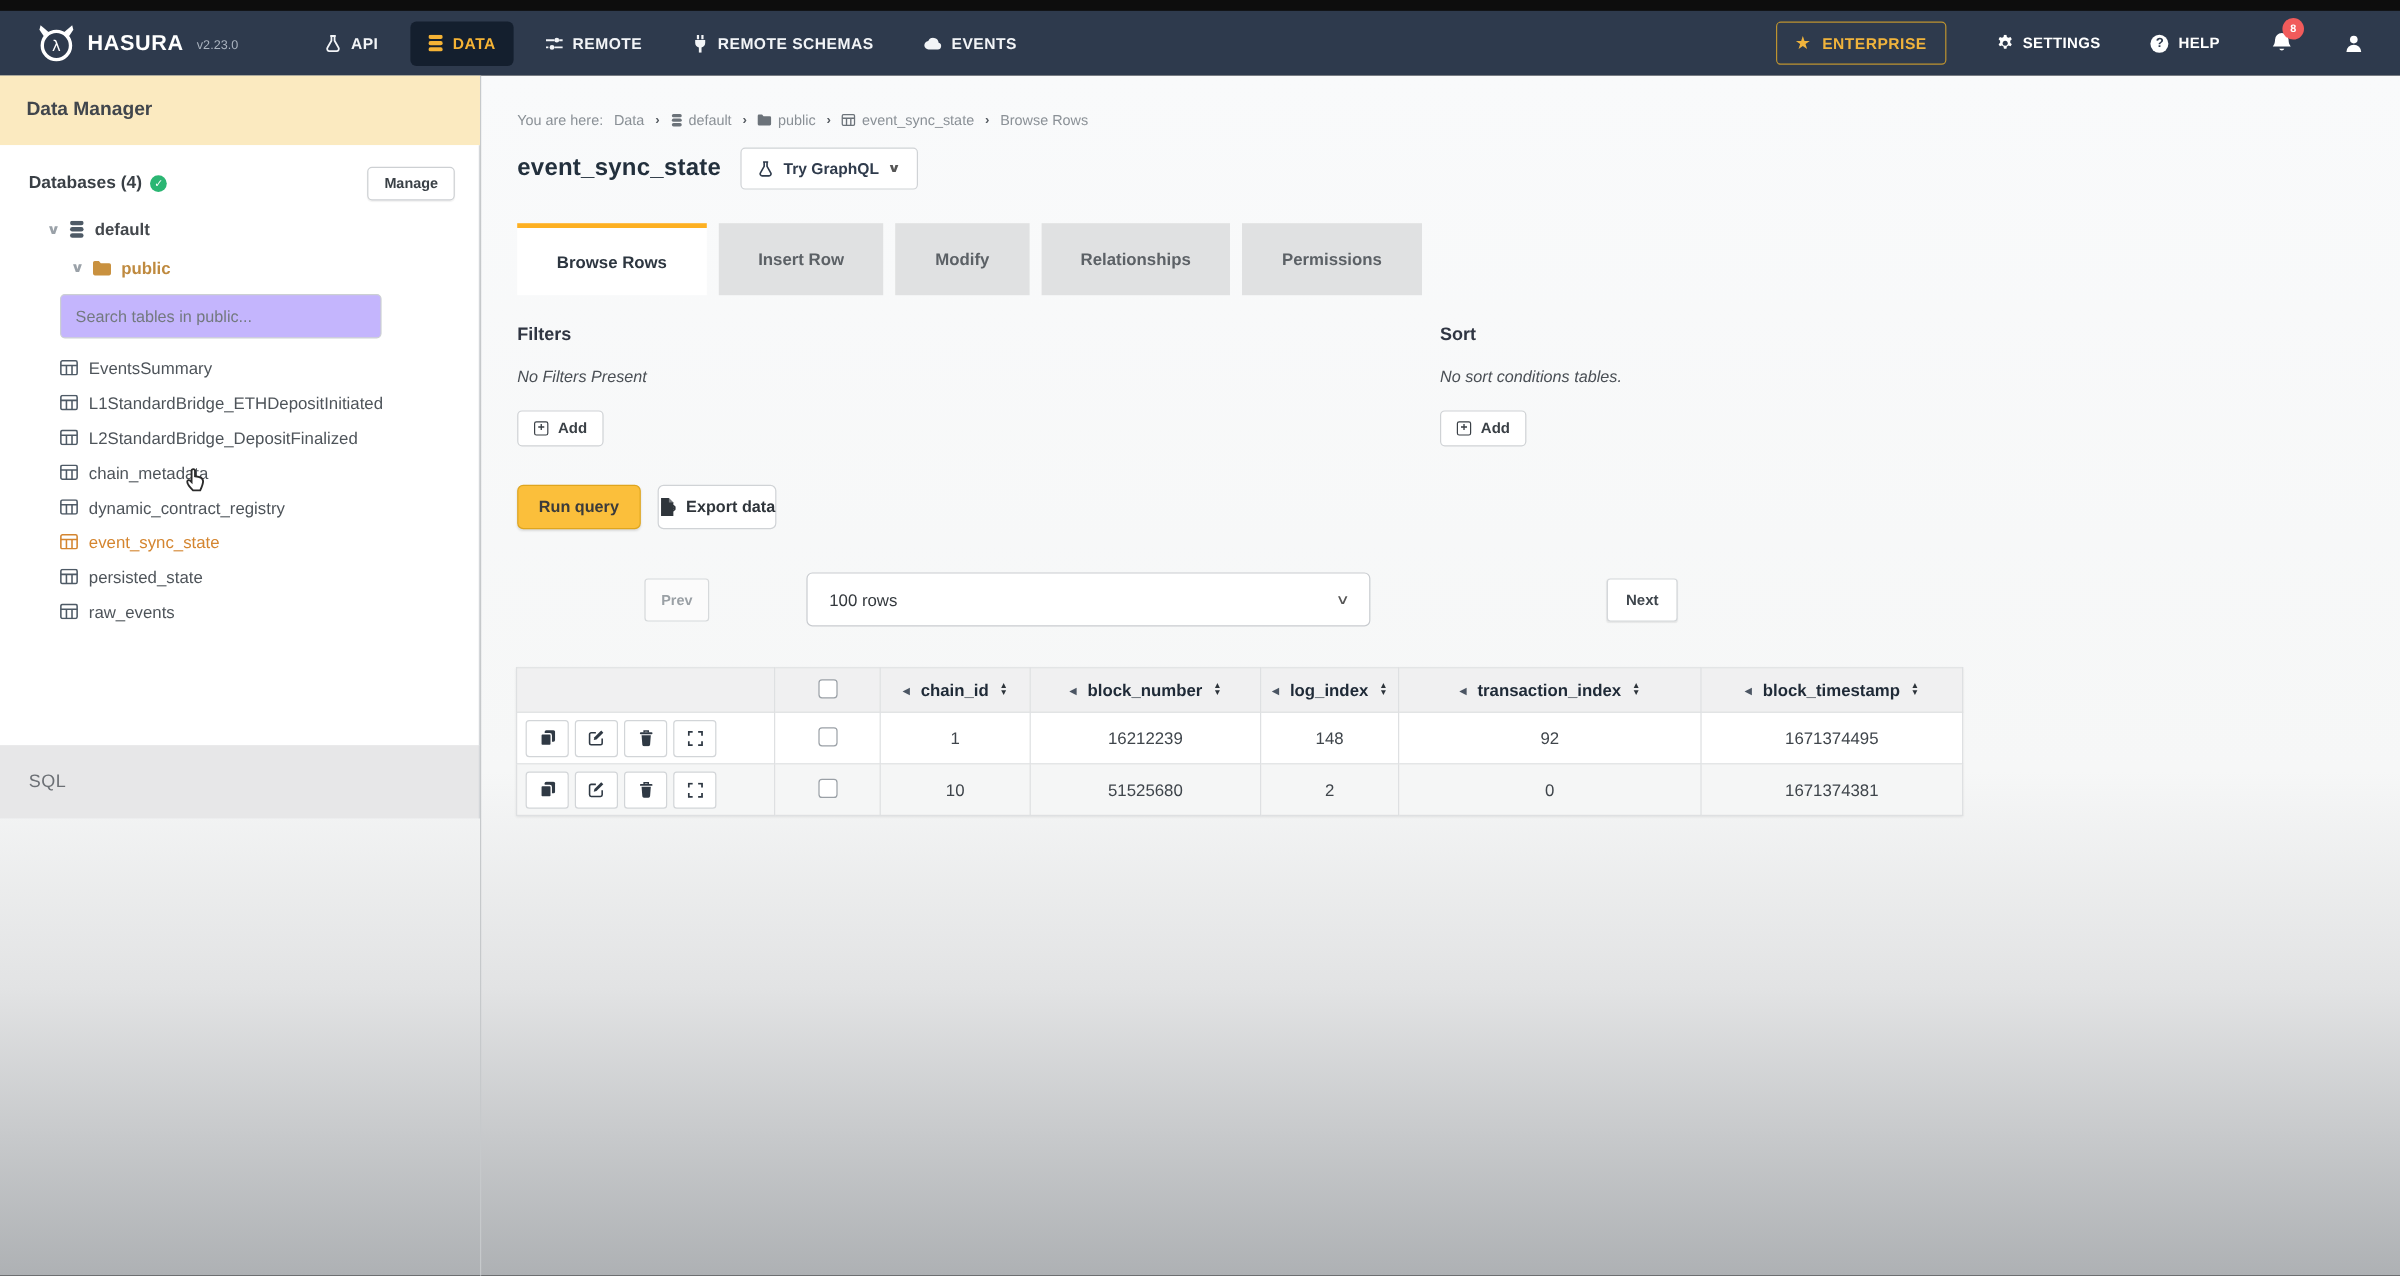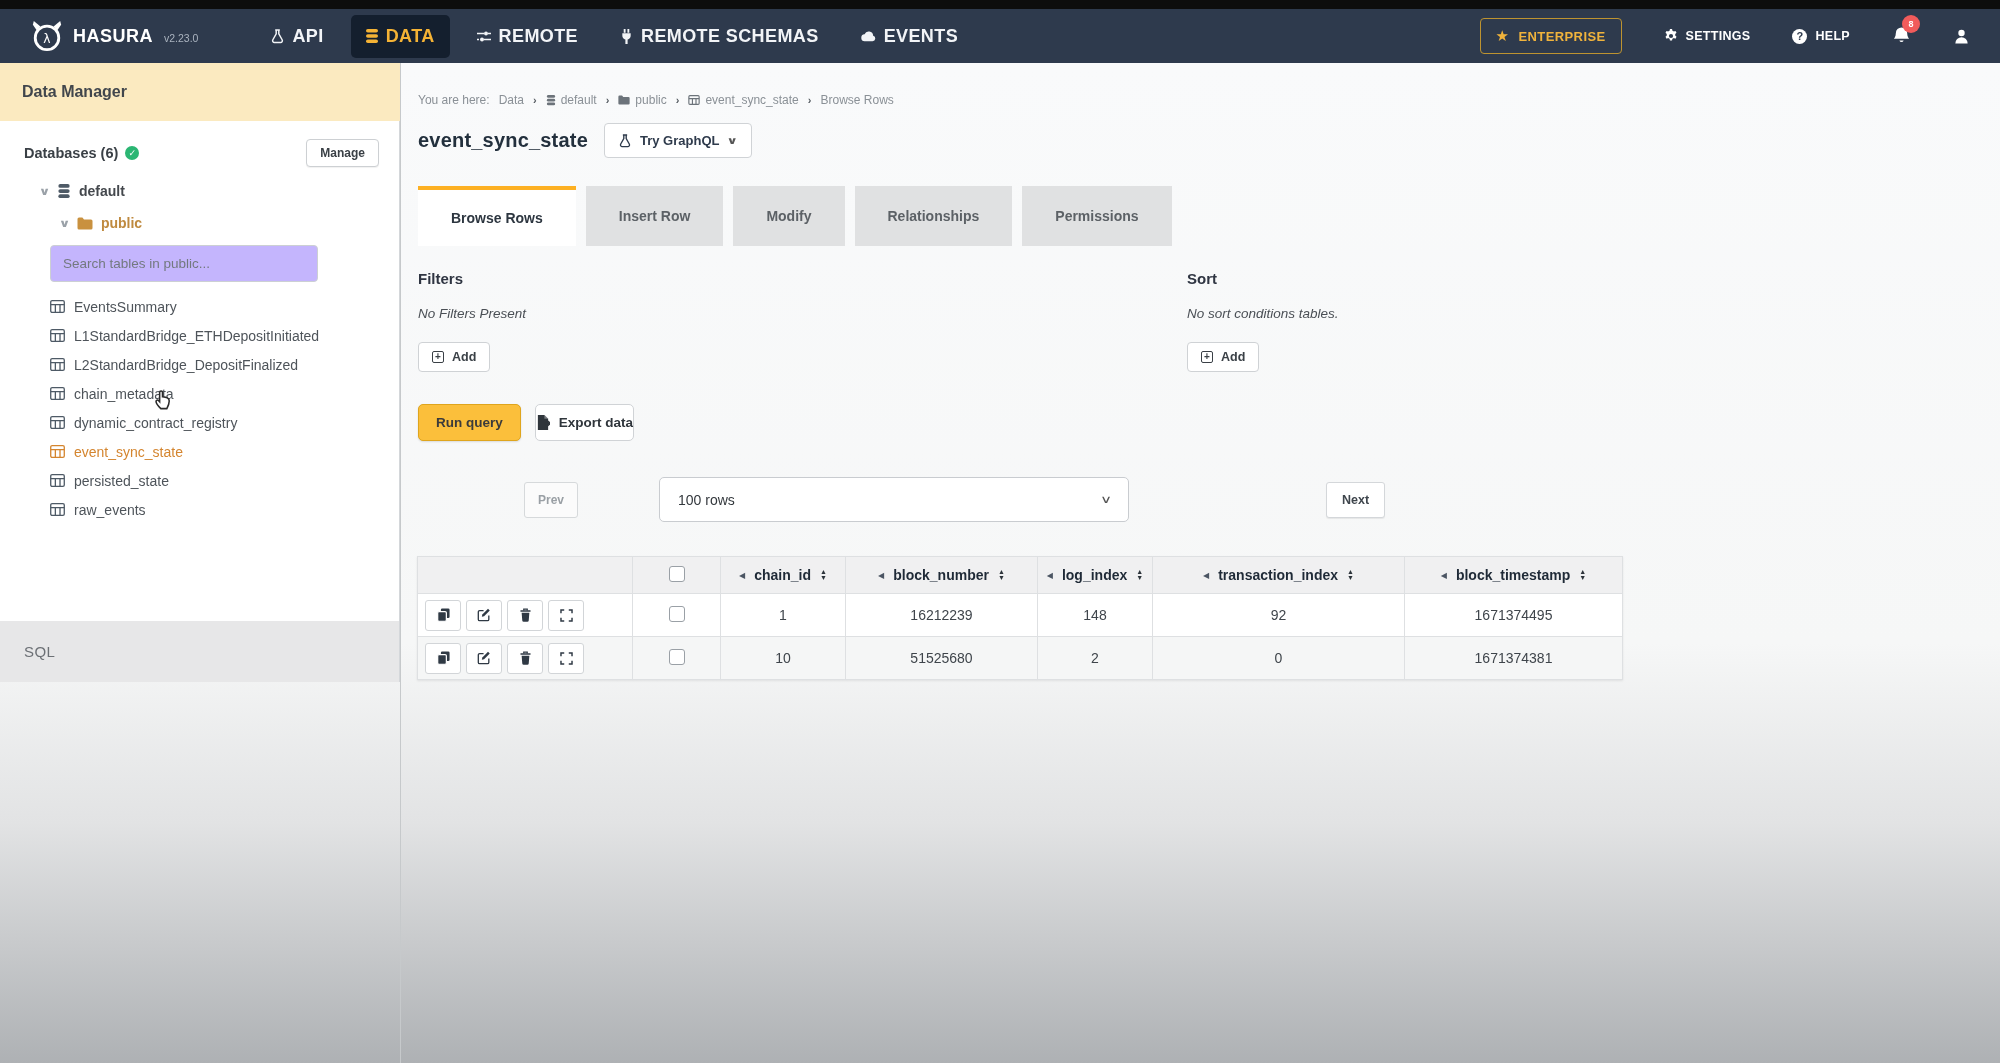--- a/index.html
+++ b/index.html
@@ -5,21 +5,21 @@
   * { margin:0; padding:0; box-sizing:border-box; }
   html,body { width:2000px; height:1063px; overflow:hidden;
     font-family:"Liberation Sans","DejaVu Sans",sans-serif; background:#0d0d0d; }
 
   .top-strip { height:9px; background:#0d0d0d; }
   .navbar { height:54px; background:#2e3a4d; display:flex; align-items:center; padding:0 30px; }
   .brand { display:flex; align-items:center; gap:9px; }
   .brand-name { color:#fff; font-weight:bold; font-size:18px; letter-spacing:0.5px; }
   .brand-ver { color:#aab3bf; font-size:10.5px; margin-left:2px; margin-top:3px; }
   .nav-items { display:flex; align-items:center; gap:12px; margin-left:58px; }
-  .nav-item { display:flex; align-items:center; gap:8px; color:#f2f4f7; font-size:18px;
+  .nav-item { display:flex; align-items:center; gap:8px; color:#f2f4f7; font-size:13px;
     font-weight:bold; letter-spacing:0.4px; padding:11px 15px; border-radius:5px; cursor:pointer; }
   .nav-item svg { flex:0 0 auto; }
   .nav-item.active { background:#141f2e; color:#f5b335; }
   .nav-right { margin-left:auto; display:flex; align-items:center; gap:42px; }
   .enterprise-btn { display:flex; align-items:center; gap:9px; border:1.5px solid #bd9330;
     border-radius:4px; padding:8px 15px; color:#f0b33c; font-weight:bold; font-size:13px;
     letter-spacing:0.4px; cursor:pointer; }
   .nav-util { display:flex; align-items:center; gap:8px; color:#fff; font-weight:bold;
     font-size:12.5px; letter-spacing:0.3px; cursor:pointer; }
   .help-circle { width:15px; height:15px; border-radius:50%; background:#fff; color:#2e3a4d;
@@ -58,21 +58,21 @@
   .tbl-item { display:flex; align-items:center; gap:9px; padding:6.5px 0; font-size:14px;
     color:#4e545a; cursor:pointer; }
   .tbl-item .tbl-ico { color:#4e5a66; display:flex; }
   .tbl-item.selected { color:#d4852f; }
   .tbl-item.selected .tbl-ico { color:#d4852f; }
   .sql-bar { height:61px; background:#e7e7e8; border-right:1px solid #d4d7da; display:flex;
     align-items:center; padding-left:24px; font-size:15px; color:#6c7075; letter-spacing:0.4px; cursor:pointer; }
   .cursor-hand { position:absolute; left:152px; top:324px; }
 
   
-  .main { position:absolute; left:397px; top:63px; width:1290px; }
+  .main { position:absolute; left:410px; top:63px; width:1290px; }
   .breadcrumb { display:flex; align-items:center; gap:9px; padding:30px 0 0 21px;
     font-size:12px; color:#8a9096; }
   .crumb { display:flex; align-items:center; gap:5px; }
   .crumb-sep { color:#555b61; font-weight:bold; font-size:11px; }
   .crumb-ico { color:#6c737a; display:flex; }
   .title-row { display:flex; align-items:center; gap:16px; margin:16px 0 0 21px; }
   .page-title { font-size:20px; font-weight:bold; color:#23303d; letter-spacing:0.2px; }
   .try-gql-btn { display:flex; align-items:center; gap:9px; border:1px solid #d0d3d6;
     background:#fff; border-radius:4px; padding:9px 14px; font-size:13px; font-weight:bold;
     color:#2f3b4c; cursor:pointer; }
@@ -240,21 +240,21 @@
 <div class="v-divider"></div>
 
 <div class="sidebar">
   <div class="dm-header">
     <span>Data Manager</span>
   </div>
 
   <div class="sidebar-body">
     <div class="db-row">
       <div class="db-label">
-        <span>Databases (6)</span>
+        <span>Databases (4)</span>
         <span class="check-circle">✓</span>
       </div>
       <button class="manage-btn">Manage</button>
     </div>
 
     <div class="tree-row db">
       <span class="tree-chevron">∨</span>
       <span style="display:flex;color:#4e5a66;">
         <svg width="14" height="15" viewBox="0 0 14 16" fill="currentColor">
           <rect x="1" y="0" width="12" height="4" rx="2"></rect>

